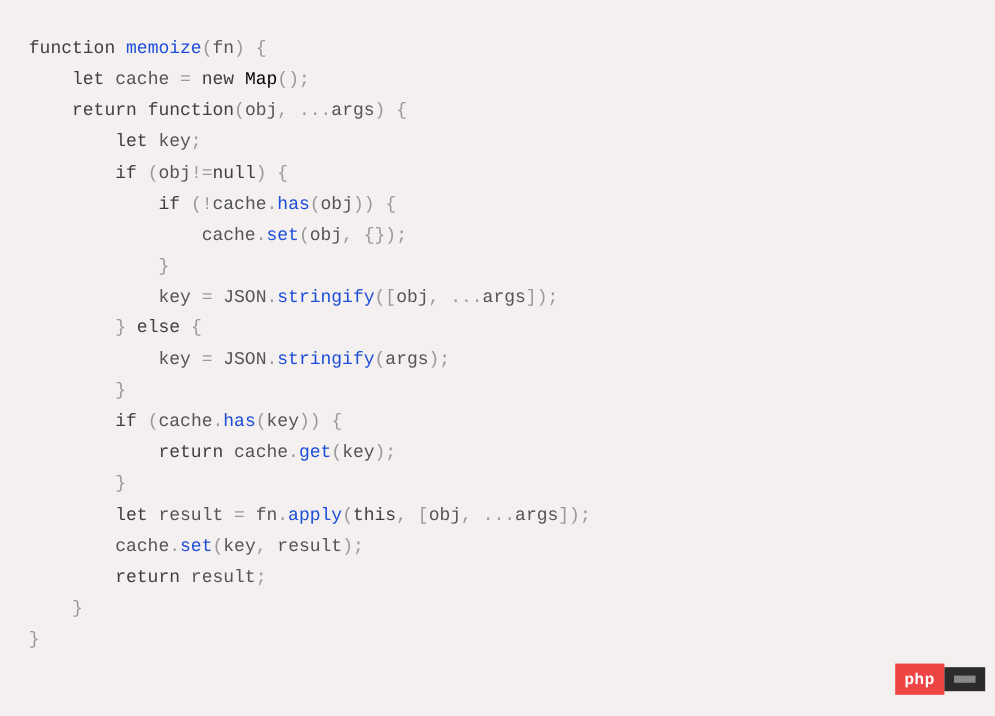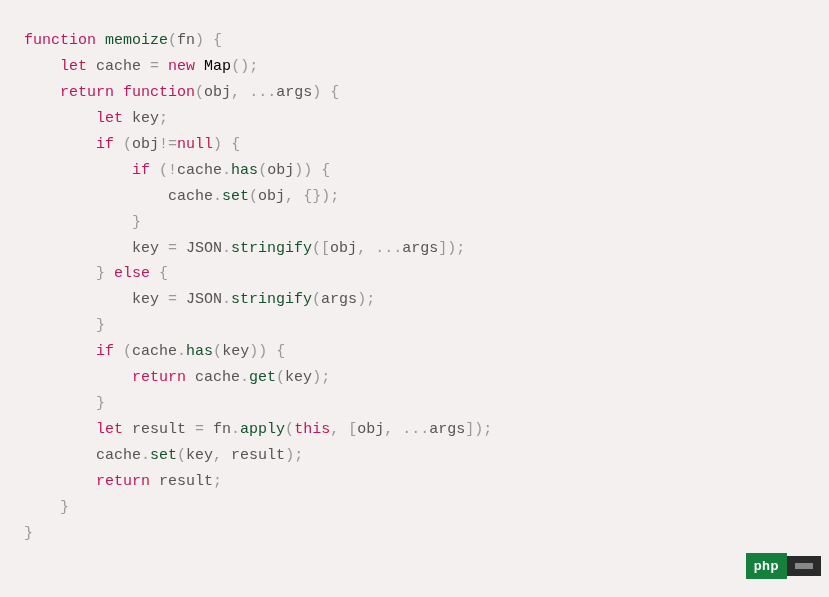--- a/index.html
+++ b/index.html
@@ -15,34 +15,34 @@
       padding: 28px 24px;
       color: #555;
       width: 829px;
       height: 597px;
       position: relative;
     }
     pre {
       font-family: inherit;
       white-space: pre;
     }
-    .kw-blue { color: #be185d; }
-    .fn-teal { color: #14532d; }
+    .kw-blue { color: #404040; }
+    .fn-teal { color: #1d4ed8; }
     .punct { color: #999; }
     .class-name { color: #000000; }
     .default { color: #555; }
     .watermark {
       position: absolute;
       bottom: 18px;
       right: 8px;
       display: flex;
       align-items: center;
     }
     .watermark-php {
-      background: #15803d;
+      background: #ef4444;
       color: #fff;
       padding: 2px 8px;
       font-family: Arial, sans-serif;
       font-size: 13px;
       font-weight: bold;
       letter-spacing: 0.5px;
     }
     .watermark-dark {
       background: #2b2b2b;
       width: 34px;

